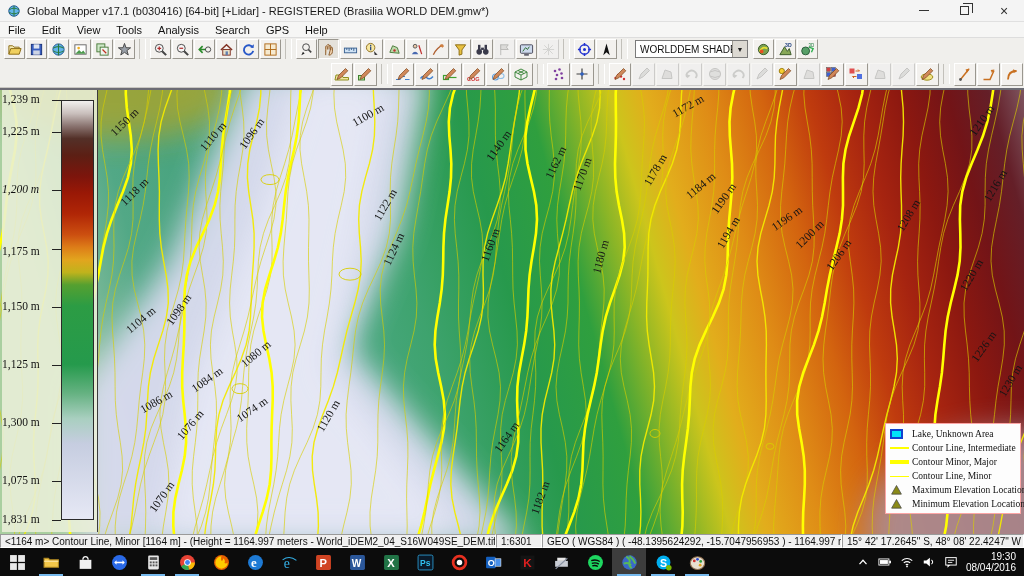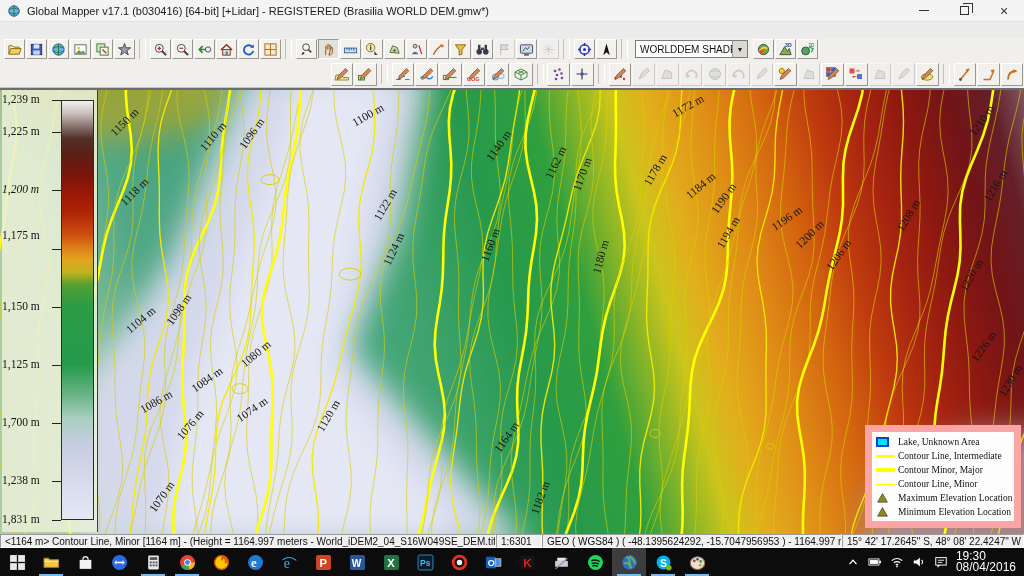--- a/index.html
+++ b/index.html
@@ -48,22 +48,22 @@
 
   
   #elevscale{position:absolute;left:2px;top:0;width:96px;height:442px;
     background:rgba(233,239,216,0.88);border-right:1px solid #3c3c3c;}
   #elevbar{position:absolute;left:59px;top:10px;width:33px;height:420px;border:1px solid #2a2a2a;}
   .etick{position:absolute;height:1px;background:#222;width:9px;left:50px;}
   .elabel{position:absolute;width:48px;text-align:left;font-family:"Liberation Serif",serif;
     font-size:11.5px;color:#111;left:0;}
 
   
-  #maplegend{position:absolute;right:3px;bottom:6px;width:156px;background:#fdfdfd;
-    border:7px solid #fca5a5;padding:3px 3px 2px 4px;}
+  #maplegend{position:absolute;right:3px;bottom:20px;width:136px;background:#fdfdfd;
+    border:1px solid #fca5a5;padding:3px 3px 2px 4px;}
   .lrow{display:flex;align-items:center;height:14px;}
   .lsym{width:22px;display:flex;align-items:center;justify-content:flex-start;flex:none;}
   .ltext{font-family:"Liberation Serif",serif;font-size:9.5px;color:#111;white-space:nowrap;}
   .swatch-lake{width:13px;height:10px;background:#00e4f8;border:2px solid #1040d0;}
   .lline{width:19px;}
 
   
   #statusbar{position:absolute;left:0;bottom:28px;width:100%;height:14px;background:#f0f0f0;
     display:flex;align-items:stretch;font-size:10px;color:#111;}
   .sseg{border:1px solid;border-color:#9a9a9a #ffffff #ffffff #9a9a9a;padding:0 4px;
@@ -73,21 +73,21 @@
   
   #taskbar{position:absolute;left:0;bottom:0;width:100%;height:28px;background:#0c0c0c;
     display:flex;align-items:center;}
   .tkbtn{width:34px;height:28px;display:flex;align-items:center;justify-content:center;position:relative;flex:none;}
   .tkbtn svg{width:17px;height:17px;}
   .tkbtn.open:after{content:"";position:absolute;left:5px;right:5px;bottom:0;height:2px;background:#76b9ed;}
   .tkbtn.active{background:#3d3d3d;}
   #tray{margin-left:auto;display:flex;align-items:center;}
   .trayic{width:22px;height:28px;display:flex;align-items:center;justify-content:center;}
   .trayic svg{width:14px;height:14px;}
-  #clock{color:#fff;font-size:12px;line-height:11px;padding:0 8px 0 4px;}
+  #clock{color:#fff;font-size:10px;text-align:right;line-height:11px;padding:0 8px 0 4px;}
 </style>
 </head>
 <body>
 
 <div id="screen">
 
   <div id="titlebar">
     <span class="appicon" id="appicon"><svg viewBox="0 0 16 16">
           <circle cx="8" cy="8" r="6" fill="#62b4ea" stroke="#1c4f8a"></circle>
           <path d="M2.5 6.5 q5.5 -3.5 11 0 M2.5 9.5 q5.5 3.5 11 0 M8 2 v12" stroke="#2a7a3a" stroke-width="1.1" fill="none"></path>
@@ -95,20 +95,30 @@
     <span class="title">Global Mapper v17.1 (b030416) [64-bit] [+Lidar] - REGISTERED (Brasilia WORLD DEM.gmw*)</span>
     <div class="wctl">
         <div class="minbar"></div>
       </div>
     <div class="wctl">
         <div class="restbox"></div>
       </div>
     <div class="wctl close">×</div>
   </div>
 
+  <div id="menubar">
+      <div class="mi">File</div>
+      <div class="mi">Edit</div>
+      <div class="mi">View</div>
+      <div class="mi">Tools</div>
+      <div class="mi">Analysis</div>
+      <div class="mi">Search</div>
+      <div class="mi">GPS</div>
+      <div class="mi">Help</div>
+    </div>
 
   <div id="toolbar1">
       <button class="tbtn">
         <svg viewBox="0 0 16 16">
           <path d="M2 13 V4 h4 l1.5 1.5 H13 V7" fill="#f5e9b0" stroke="#8a6a10"></path>
           <path d="M2 13 L4 7 h11 l-2 6 Z" fill="#f0d060" stroke="#8a6a10"></path>
         </svg>
       </button>
       <button class="tbtn">
         <svg viewBox="0 0 16 16">
@@ -647,29 +657,29 @@
     </svg>
 
     <div id="elevscale">
       <div id="elevbar" style="background: linear-gradient(rgb(242, 240, 238) 0%, rgb(201, 191, 188) 3%, rgb(138, 116, 112) 6%, rgb(83, 48, 40) 9%, rgb(92, 31, 20) 13%, rgb(124, 21, 12) 18%, rgb(153, 24, 6) 22%, rgb(176, 38, 6) 27%, rgb(204, 79, 16) 32%, rgb(221, 125, 24) 35%, rgb(226, 165, 30) 38%, rgb(192, 179, 28) 41%, rgb(85, 160, 48) 44%, rgb(44, 156, 68) 49%, rgb(37, 154, 76) 63%, rgb(102, 178, 130) 70%, rgb(169, 207, 192) 76%, rgb(198, 205, 224) 82%, rgb(230, 232, 245) 100%);"></div>
     <div class="elabel" style="top: 3px;">1,239 m</div>
         <div class="etick" style="top: 10px;"></div>
         <div class="elabel" style="top: 35.4862px;">1,225 m</div>
         <div class="etick" style="top: 42.4862px;"></div>
         <div class="elabel" style="top: 93.4972px; font-style: italic;">1,200 m</div>
         <div class="etick" style="top: 100.497px;"></div>
-        <div class="elabel" style="top: 139px; font-family: Liberation Serif, serif;">1,175 m</div>
+        <div class="elabel" style="top: 155px; font-family: Liberation Serif, serif;">1,175 m</div>
         <div class="etick" style="top: 158.508px;"></div>
         <div class="elabel" style="top: 209.519px;">1,150 m</div>
         <div class="etick" style="top: 216.519px;"></div>
         <div class="elabel" style="top: 267.53px;">1,125 m</div>
         <div class="etick" style="top: 274.53px;"></div>
-        <div class="elabel" style="top: 325.541px;">1,700 m</div>
+        <div class="elabel" style="top: 325.541px;">1,300 m</div>
         <div class="etick" style="top: 332.541px;"></div>
-        <div class="elabel" style="top: 383.552px;">1,238 m</div>
+        <div class="elabel" style="top: 383.552px;">1,075 m</div>
         <div class="etick" style="top: 390.552px;"></div>
         <div class="elabel" style="top: 423px;">1,831 m</div>
         <div class="etick" style="top: 430px;"></div>
       </div>
 
     <div id="maplegend">
         <div class="lrow">
           <div class="lsym">
             <div class="swatch-lake"></div>
           </div>

